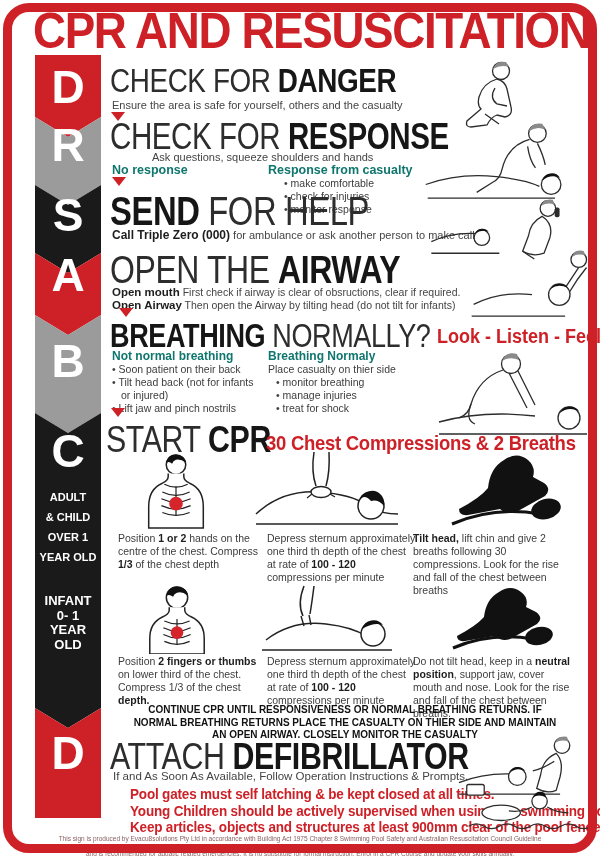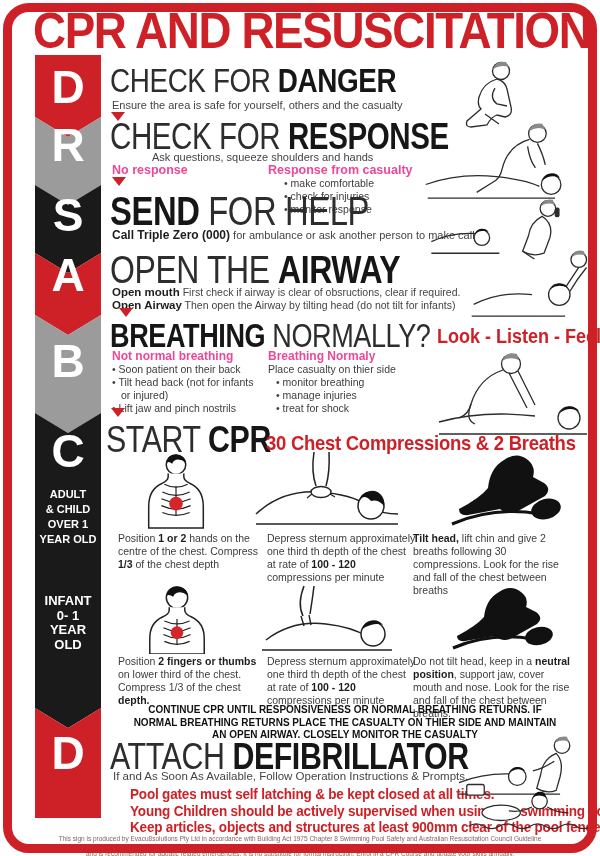--- a/index.html
+++ b/index.html
@@ -15,21 +15,21 @@
   .rail-letter{position:absolute;left:35px;width:66px;text-align:center;color:#fff;
                font-weight:700;font-size:46px;line-height:46px;}
   .rail-label{position:absolute;left:35px;width:66px;text-align:center;color:#fff;
               font-weight:700;white-space:pre-line;}
   
   .sec-h{position:absolute;white-space:nowrap;line-height:1;letter-spacing:-.5px;
          transform:scaleX(.82);transform-origin:0 0;color:#2d2d2d;}
   .sec-h .lt{font-weight:400;}
   .sec-h .bd{font-weight:700;color:#161616;}
   .sub{position:absolute;font-size:11px;color:#444;}
-  .lbl-b{position:absolute;font-size:12.5px;font-weight:700;color:#ec4899;}
+  .lbl-b{position:absolute;font-size:12.5px;font-weight:700;color:#0f766e;}
   .tri{position:absolute;width:0;height:0;border-left:7px solid transparent;
        border-right:7px solid transparent;border-top:9px solid #ce2127;}
   .bullets{position:absolute;font-size:10.5px;line-height:13px;color:#3d3d3d;}
   .bullets .bu{display:block;padding-left:9px;text-indent:-9px;}
   .bullets .bu::before{content:"• ";}
   .bullets .nb{display:block;padding-left:0;text-indent:0;}
   .cprsub{position:absolute;font-size:21px;font-weight:700;color:#ce2127;white-space:nowrap;
           transform:scaleX(.88);transform-origin:0 0;letter-spacing:-.3px;line-height:1;}
   .llf{position:absolute;font-size:20px;font-weight:700;color:#ce2127;white-space:nowrap;
        transform:scaleX(.9);transform-origin:0 0;line-height:1;}
@@ -61,21 +61,21 @@
     <polygon points="0,358 33,378 66,358 66,653 33,673 0,653" fill="#1a1a1a"></polygon>
     <polygon points="0,653 33,673 66,653 66,763 0,763" fill="#ce2127"></polygon>
   </svg>
   <div class="rail-letter" style="top:64px;">D</div>
   <div class="rail-letter" style="top:122px;">R</div>
   <div class="rail-letter" style="top:192px;">S</div>
   <div class="rail-letter" style="top:252px;">A</div>
   <div class="rail-letter" style="top:338px;">B</div>
   <div class="rail-letter" style="top:428px;">C</div>
   <div class="rail-letter" style="top:730px;">D</div>
-  <div class="rail-label" style="top:487px;font-size:11px;line-height:15px;">ADULT
+  <div class="rail-label" style="top:487px;font-size:11px;line-height:20px;">ADULT
 &amp; CHILD
 OVER 1
 YEAR OLD</div>
   <div class="rail-label" style="top:594px;font-size:13px;line-height:14.5px;">INFANT
 0- 1
 YEAR
 OLD</div>
 
   <div class="sec-h" style="left:110px;top:63px;font-size:34px;">
     <span class="lt">CHECK FOR </span><span class="bd">DANGER</span>

